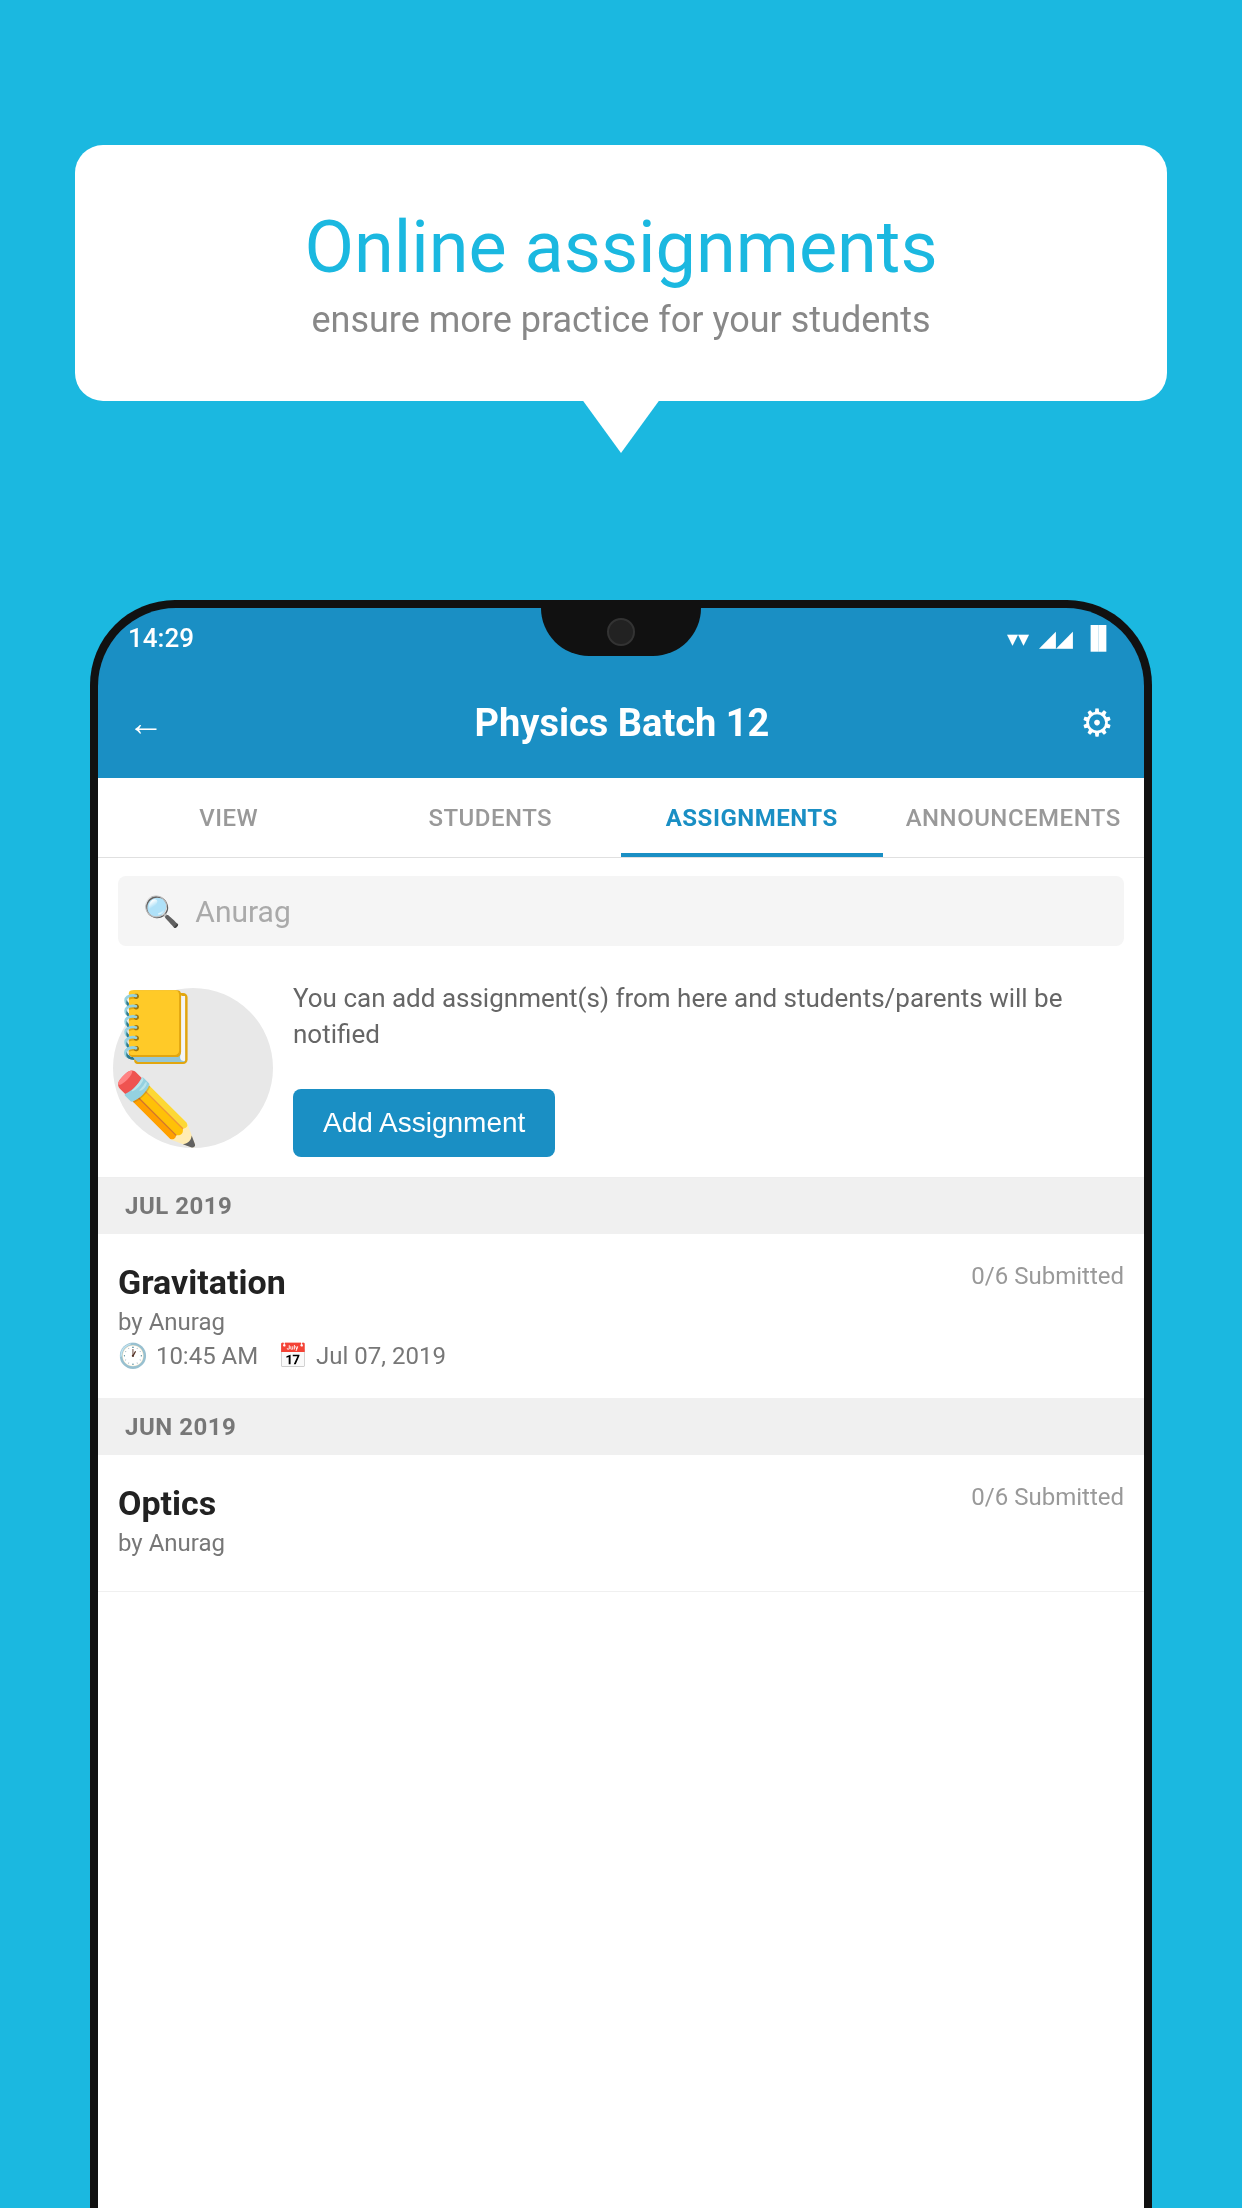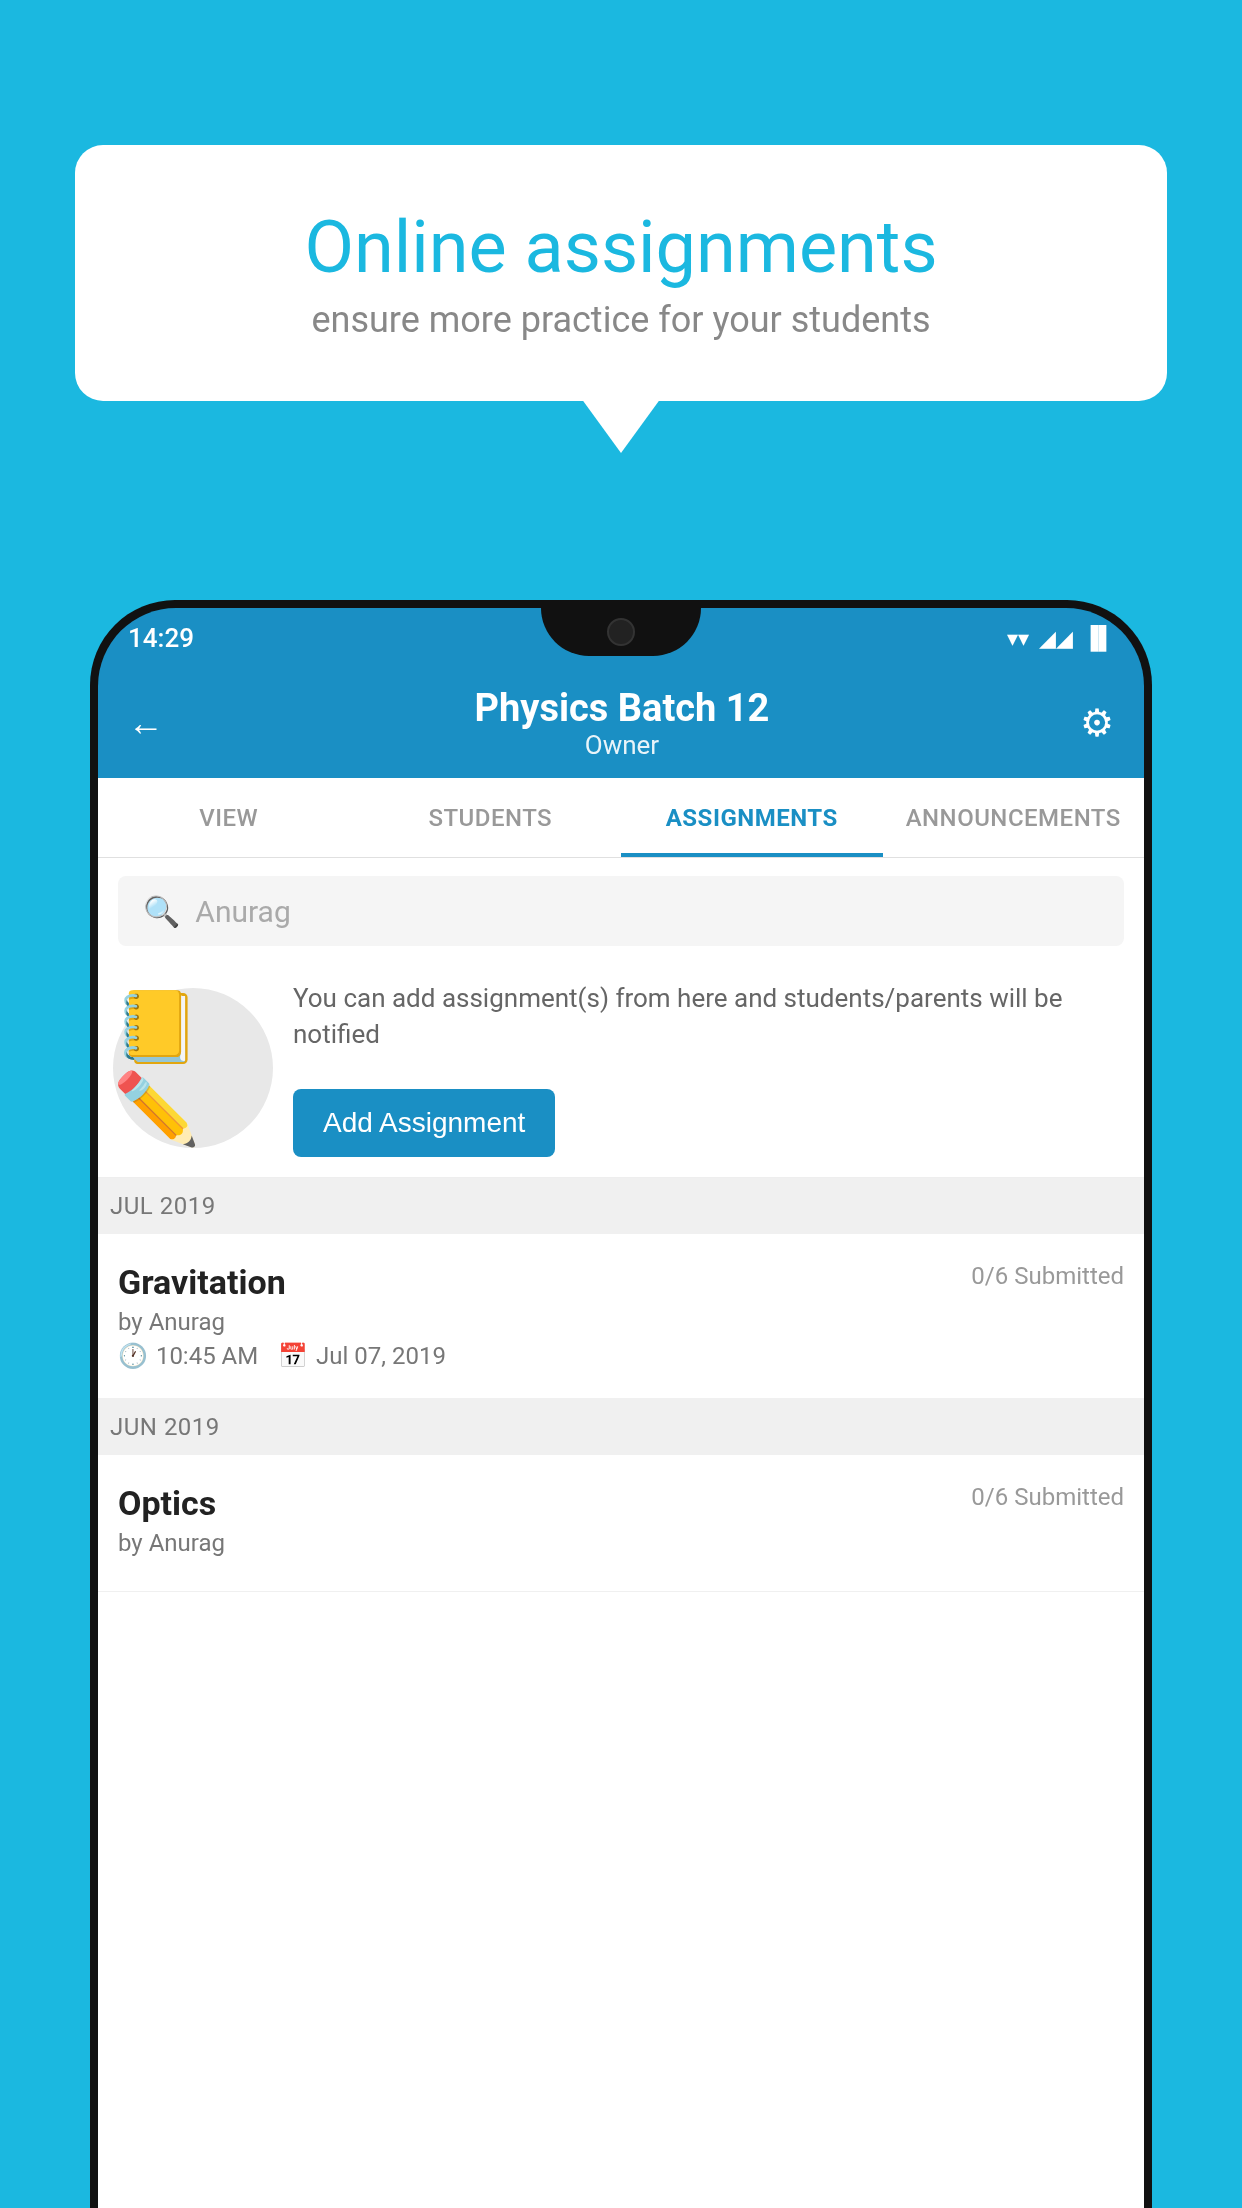--- a/index.html
+++ b/index.html
@@ -295,24 +295,24 @@
       padding: 18px 30px;
       font-size: 28px;
       font-weight: 500;
       cursor: pointer;
       display: inline-block;
     }
 
     
     .month-header {
       background: #f0f0f0;
-      padding: 14px 12px;
+      padding: 14px 27px;
       font-size: 24px;
       color: #777;
-      font-weight: 400;
+      font-weight: 700;
       letter-spacing: 0.5px;
     }
 
     
     .assignment-item {
       padding: 28px 20px;
       border-bottom: 1px solid #f0f0f0;
     }
 
     .assignment-top-row {
@@ -381,21 +381,20 @@
         <span class="wifi-icon">▾▾</span>
         <span class="signal-icon">◢◢</span>
         <span class="battery-icon">▐▌</span>
       </div>
     </div>
 
     <div class="app-header">
       <span class="header-back">←</span>
       <div class="header-center">
         <div class="header-title">Physics Batch 12</div>
-        <div class="header-subtitle">Owner</div>
       </div>
       <span class="header-gear">⚙</span>
     </div>
 
     <div class="tabs-bar">
       <div class="tab-item">
         <span>VIEW</span>
       </div>
       <div class="tab-item">
         <span>STUDENTS</span>

